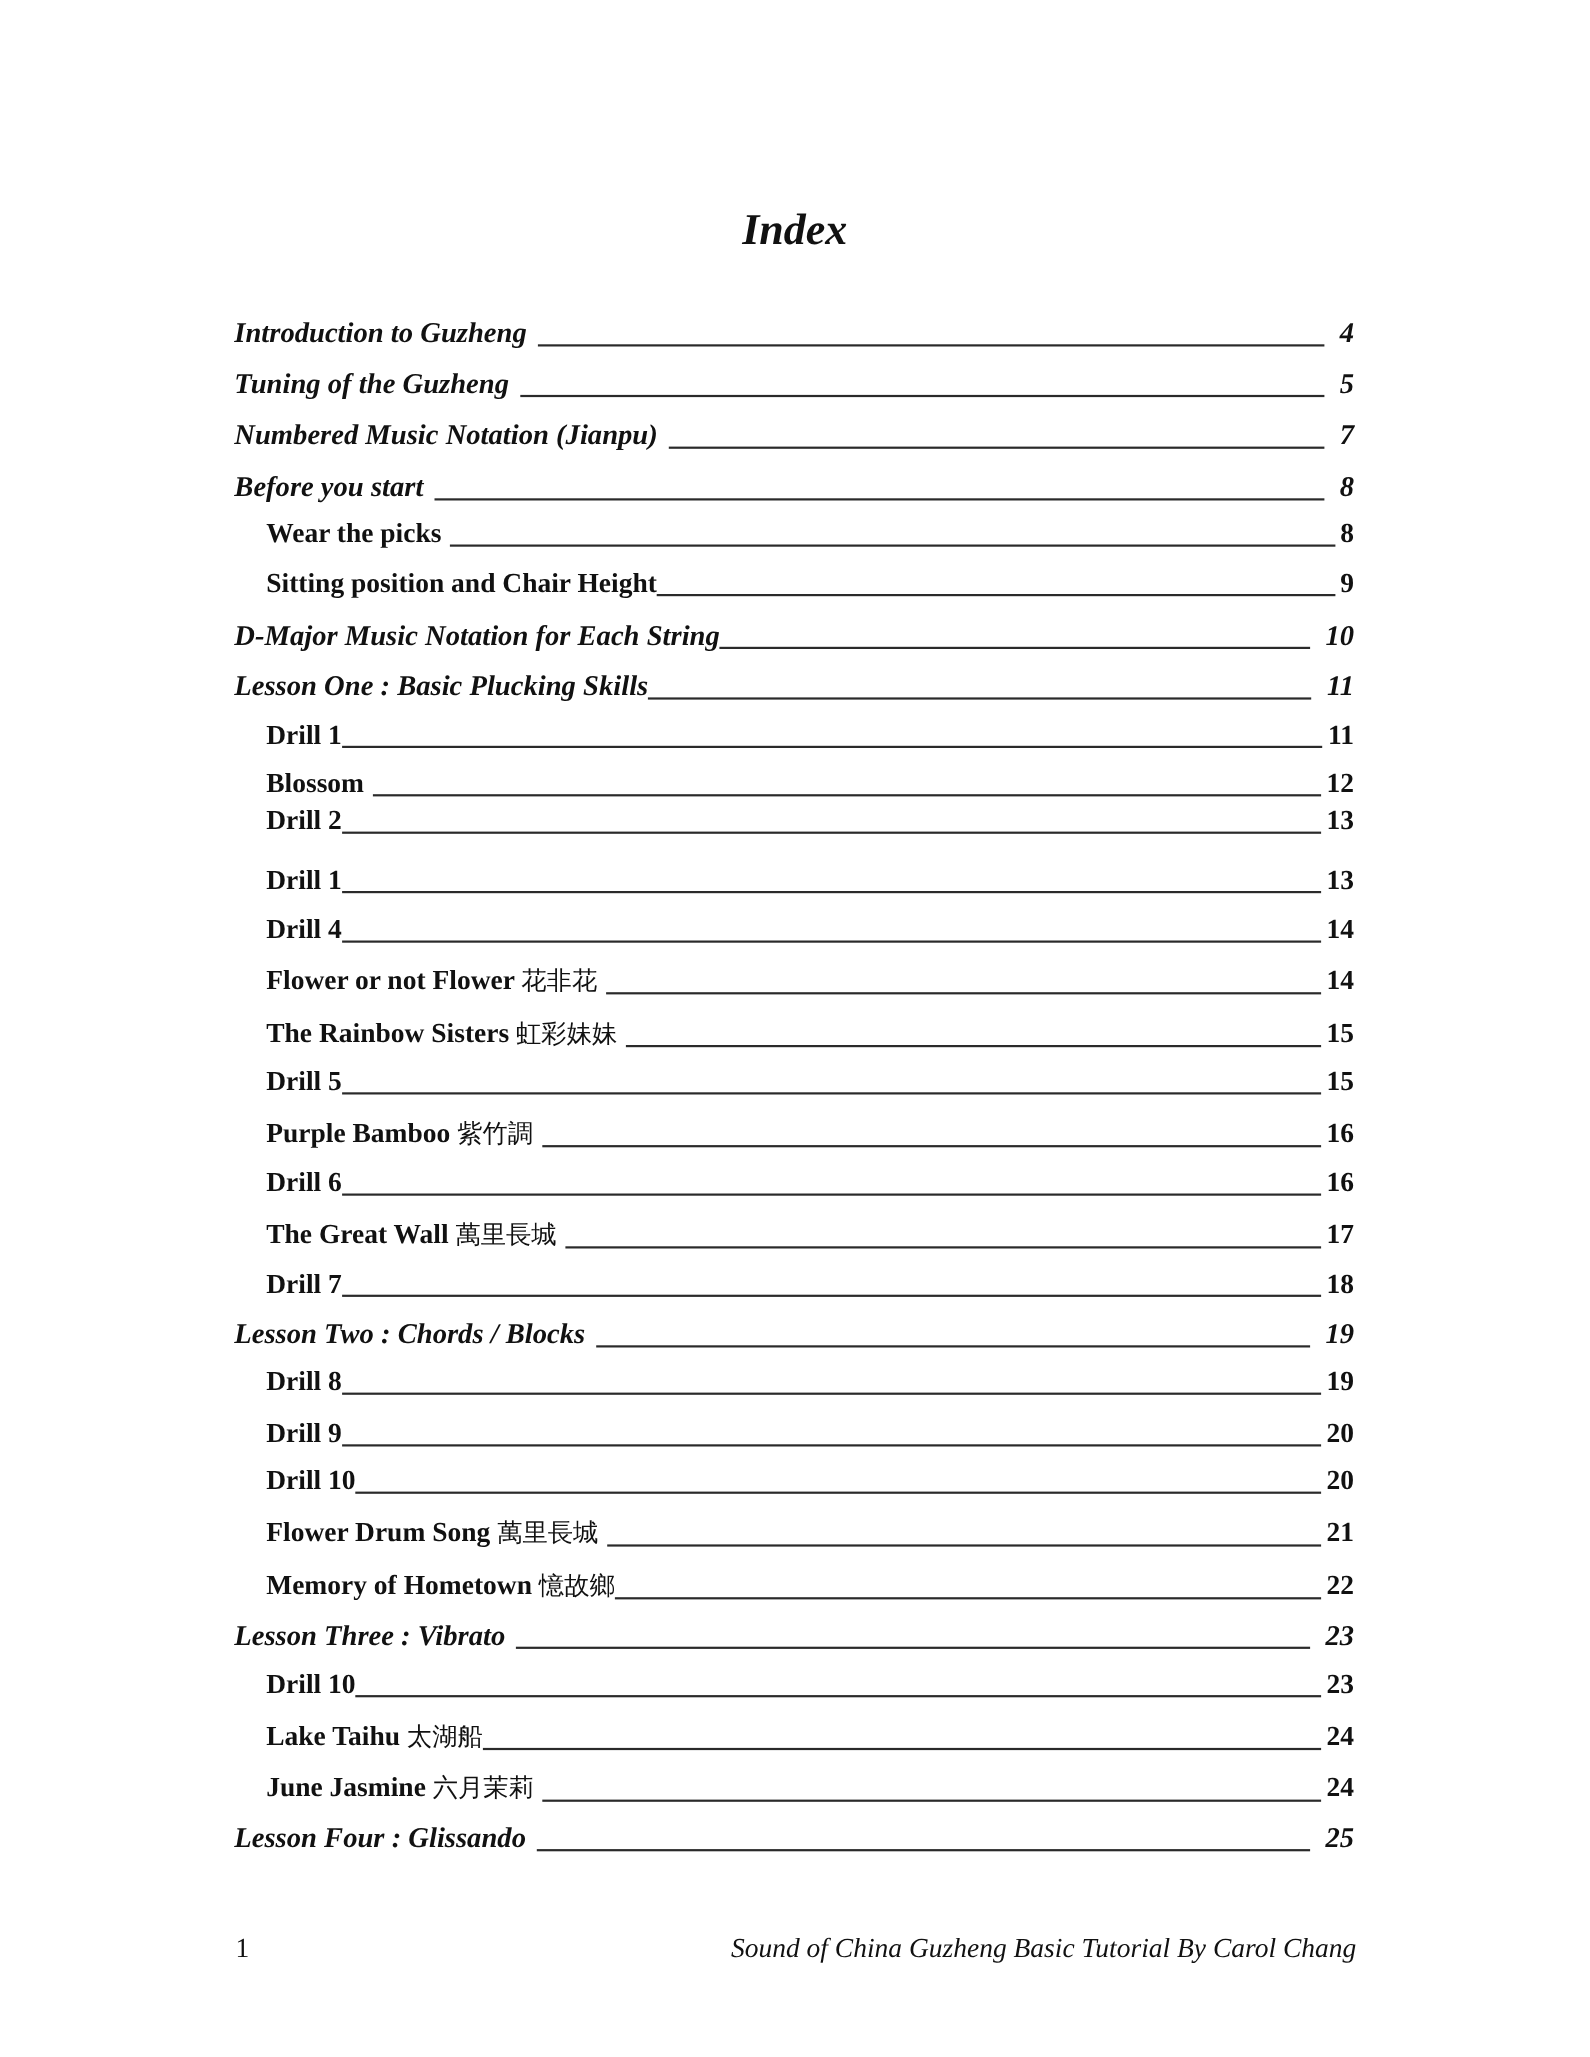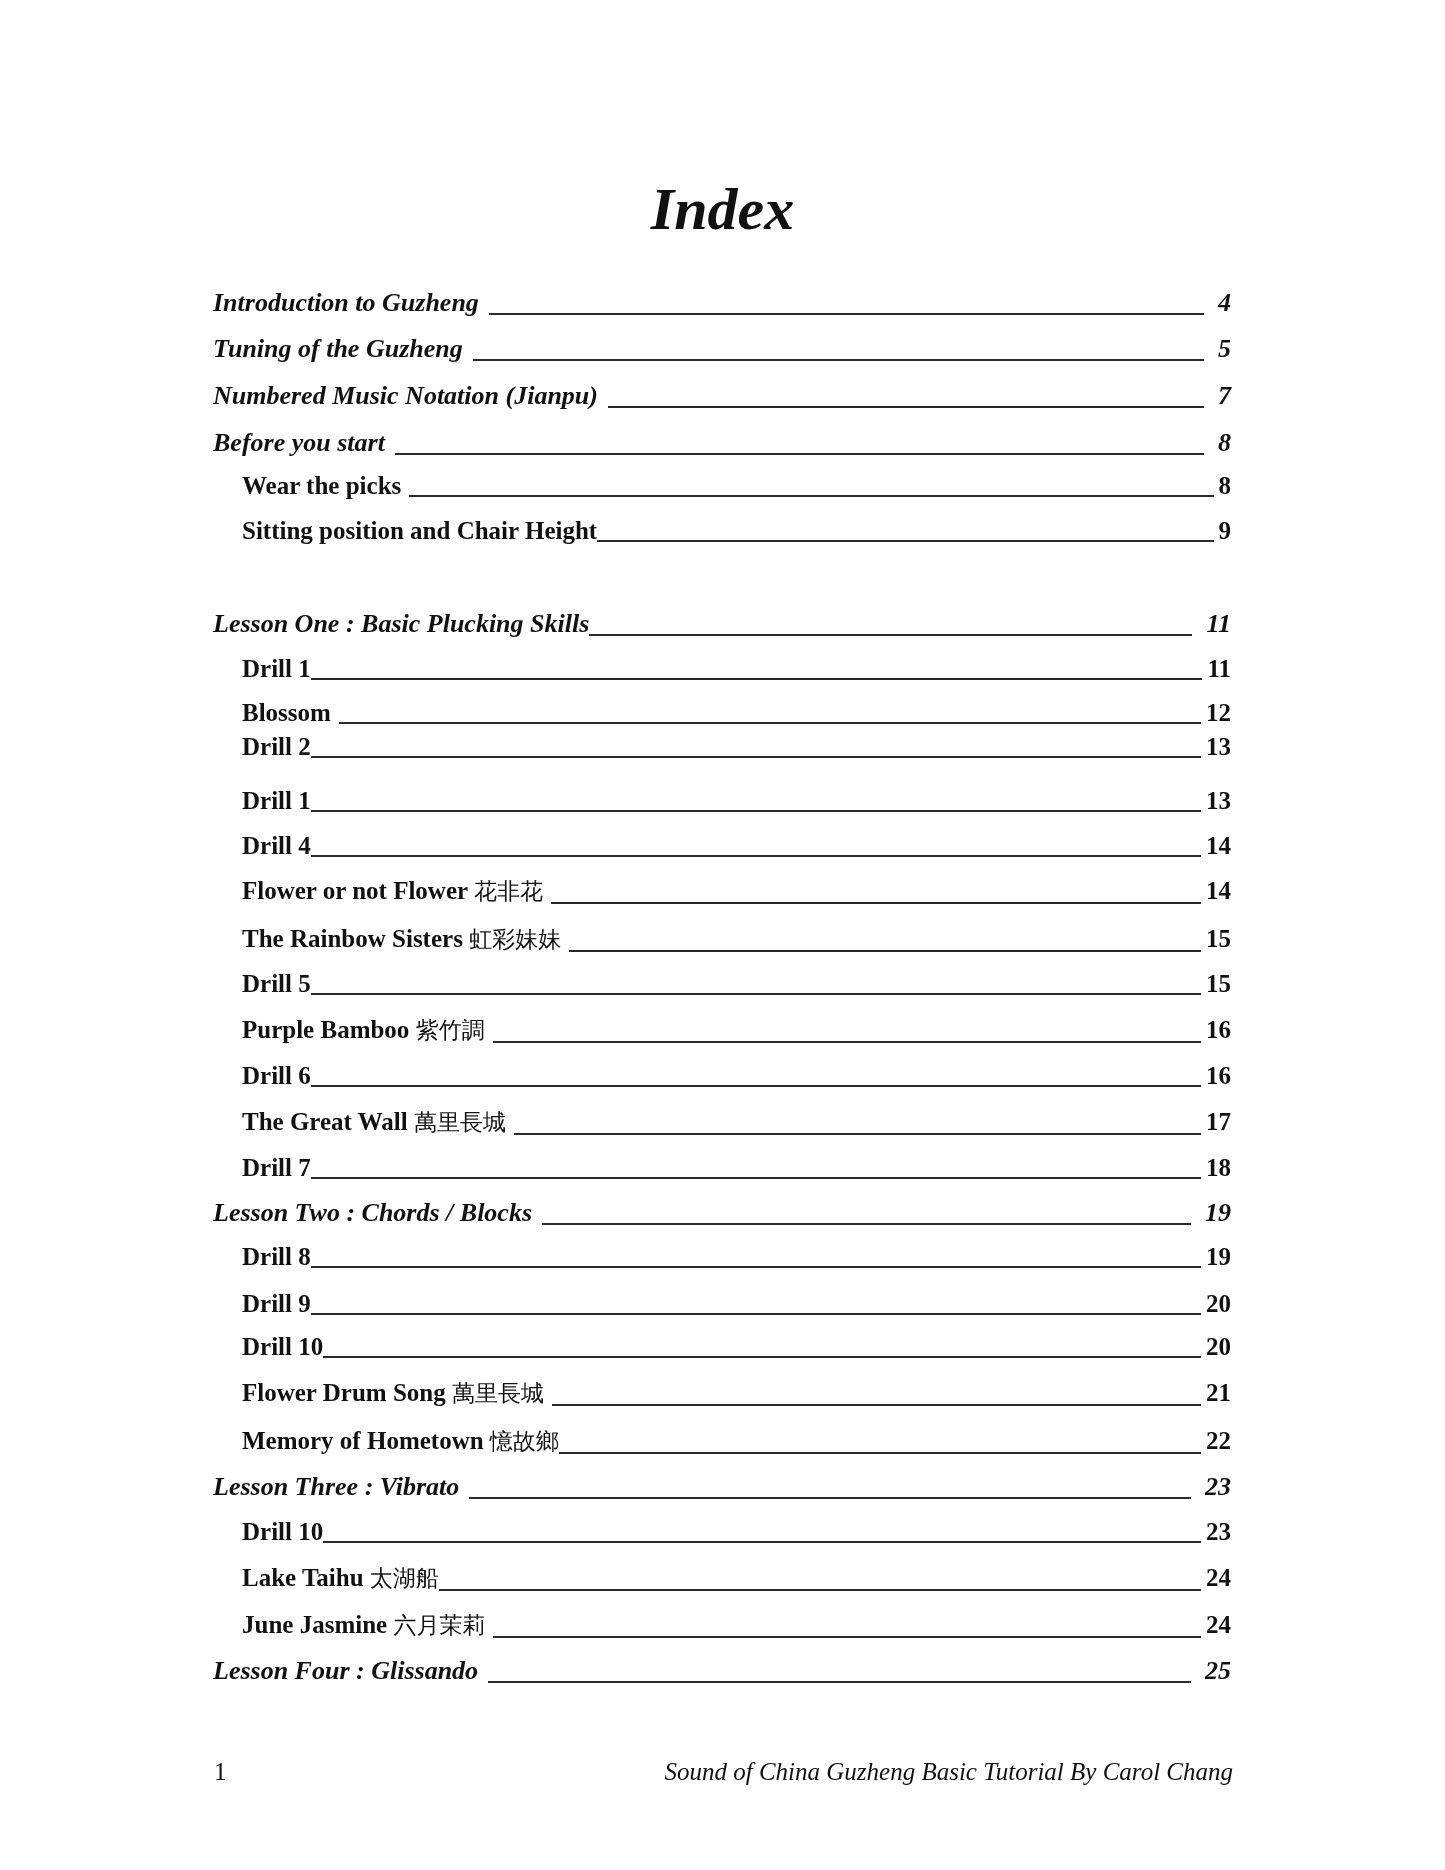--- a/index.html
+++ b/index.html
@@ -1,20 +1,20 @@
 <!DOCTYPE html>
 <html><head>
 <meta charset="utf-8">
 <style>
   html, body { margin: 0; padding: 0; background: #ffffff; }
   body { width: 1445px; height: 1870px; position: relative; overflow: hidden; font-family: "Liberation Serif", "DejaVu Serif", serif; color: #111111; }
   .title {
     position: absolute; left: 0; width: 1445px; top: 183px;
     text-align: center; font-weight: bold; font-style: italic;
-    font-size: 60px; line-height: 52px;
+    font-size: 40px; line-height: 52px;
   }
   .toc { position: absolute; left: 0; top: 0; width: 1151px; height: 1870px; }
   .row {
     position: absolute; display: flex; align-items: baseline;
     white-space: nowrap;
   }
   .row.lvl1 { left: 213px; width: 1018px; font-weight: bold; font-style: italic; font-size: 26px; }
   .row.lvl2 { left: 242px; width: 989px; font-weight: bold; font-size: 25px; }
   .row .label { flex: 0 0 auto; }
   .row .cjk { font-weight: normal; font-family: "DejaVu Sans", sans-serif; font-size: 23px; font-style: normal; }
@@ -62,20 +62,25 @@
     <div class="row lvl2" style="top: 472px;">
       <span class="label"><span>Wear the picks</span></span>
       <span class="leader sp"></span>
       <span class="num">8</span>
     </div>
     <div class="row lvl2" style="top: 517px;">
       <span class="label"><span>Sitting position and Chair Height</span></span>
       <span class="leader"></span>
       <span class="num">9</span>
     </div>
+    <div class="row lvl1" style="top: 563px;">
+      <span class="label"><span>D-Major Music Notation for Each String</span></span>
+      <span class="leader"></span>
+      <span class="num">10</span>
+    </div>
     <div class="row lvl1" style="top: 609px; font-family: Liberation Serif, serif;">
       <span class="label"><span>Lesson One : Basic Plucking Skills</span></span>
       <span class="leader"></span>
       <span class="num">11</span>
     </div>
     <div class="row lvl2" style="top: 655px;">
       <span class="label"><span>Drill 1</span></span>
       <span class="leader"></span>
       <span class="num">11</span>
     </div>

